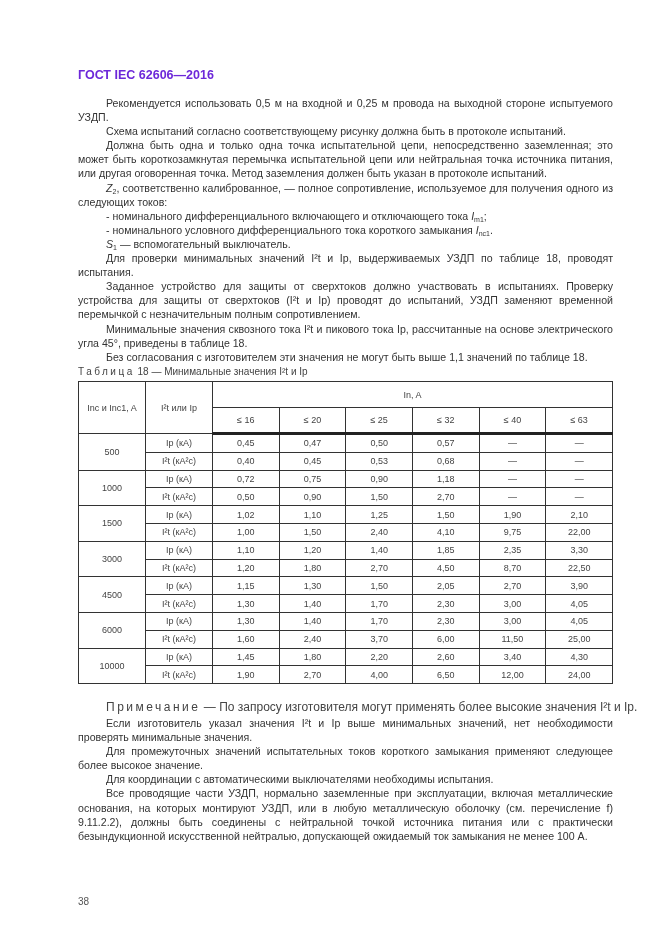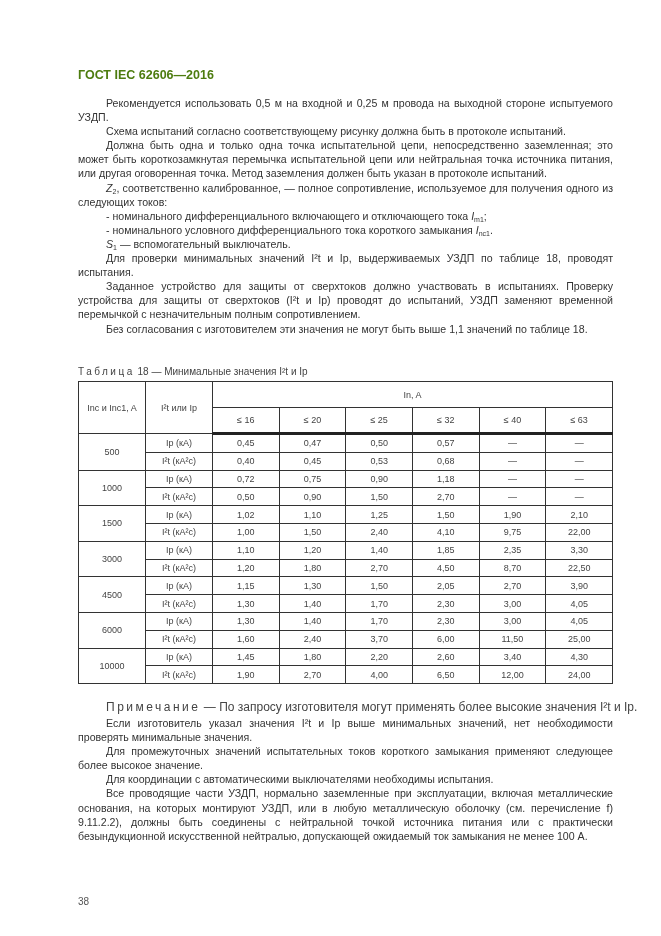--- a/index.html
+++ b/index.html
@@ -1,18 +1,18 @@
 <!DOCTYPE html>
 <html><head>
 <meta charset="utf-8">
 <style>
   html, body { margin:0; padding:0; background:#fff; }
   body { width:661px; height:936px; position:relative; overflow:hidden;
          font-family:"Liberation Sans", sans-serif; color:#2a2a2a; }
-  .page-header { position:absolute; left:78px; top:68px; font-size:12.5px; font-weight:bold; color:#4d7c0f; }
+  .page-header { position:absolute; left:78px; top:68px; font-size:12.5px; font-weight:bold; color:#6d28d9; }
   .body-text { position:absolute; left:78px; width:535px; font-size:10.6px; line-height:14.1px; color:#333; }
   .p { margin:0; text-align:justify; }
   .p.ind { text-indent:28px; }
   .li { margin:0; padding-left:28px; }
   i { font-style:italic; }
   sub { font-size:7px; vertical-align:-2px; line-height:0; }
   .caption { position:absolute; left:78px; top:366px; font-size:10px; color:#444; }
   .sp { letter-spacing:2.5px; }
   table.t18 { position:absolute; left:78px; top:381px; width:535px; border-collapse:collapse;
               font-size:9px; color:#444; table-layout:fixed; }
@@ -31,20 +31,21 @@
 <div class="body-text" style="top:96px;">
   <p class="p ind">Рекомендуется использовать 0,5 м на входной и 0,25 м провода на выходной стороне испытуемого УЗДП.</p>
   <p class="p ind">Схема испытаний согласно соответствующему рисунку должна быть в протоколе испытаний.</p>
   <p class="p ind">Должна быть одна и только одна точка испытательной цепи, непосредственно заземленная; это может быть короткозамкнутая перемычка испытательной цепи или нейтральная точка источника питания, или другая оговоренная точка. Метод заземления должен быть указан в протоколе испытаний.</p>
   <p class="p ind"><i>Z</i><sub>2</sub><span>, соответственно калиброванное, — полное сопротивление, используемое для получения одного из следующих токов:</span></p>
   <p class="li"><span>- номинального дифференциального включающего и отключающего тока </span><i>I</i><sub>m1</sub>;</p>
   <p class="li"><span>- номинального условного дифференциального тока короткого замыкания </span><i>I</i><sub>nc1</sub>.</p>
   <p class="p ind"><i>S</i><sub>1</sub><span> — вспомогательный выключатель.</span></p>
   <p class="p ind">Для проверки минимальных значений I²t и Ip, выдерживаемых УЗДП по таблице 18, проводят испытания.</p>
   <p class="p ind">Заданное устройство для защиты от сверхтоков должно участвовать в испытаниях. Проверку устройства для защиты от сверхтоков (I²t и Ip) проводят до испытаний, УЗДП заменяют временной перемычкой с незначительным полным сопротивлением.</p>
+  <p class="p ind">Минимальные значения сквозного тока I²t и пикового тока Ip, рассчитанные на основе электрического угла 45°, приведены в таблице 18.</p>
   <p class="p ind">Без согласования с изготовителем эти значения не могут быть выше 1,1 значений по таблице 18.</p>
 </div>
 
 <div class="caption">
   <span class="sp">Таблица</span>
   <span>18</span>
   <span>— Минимальные значения I²t и Ip</span>
 </div>
 
 <table class="t18">

